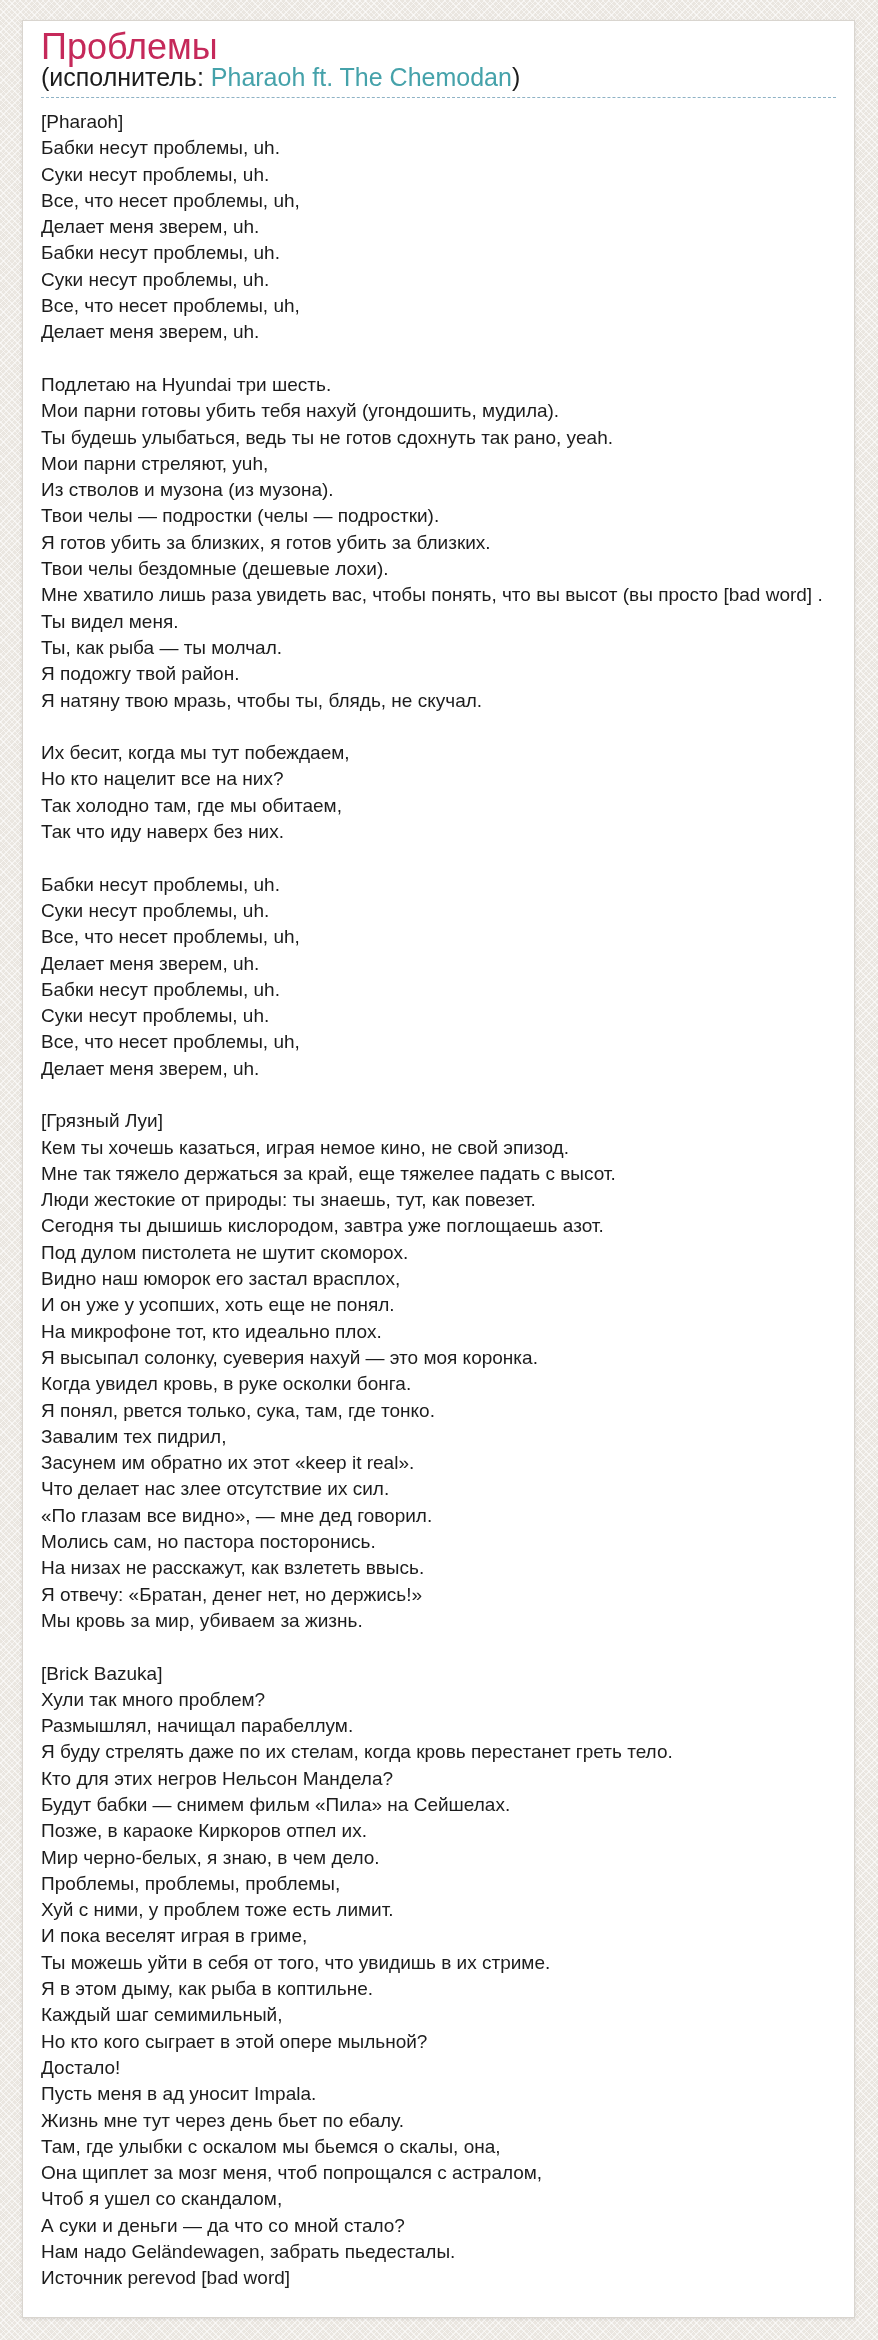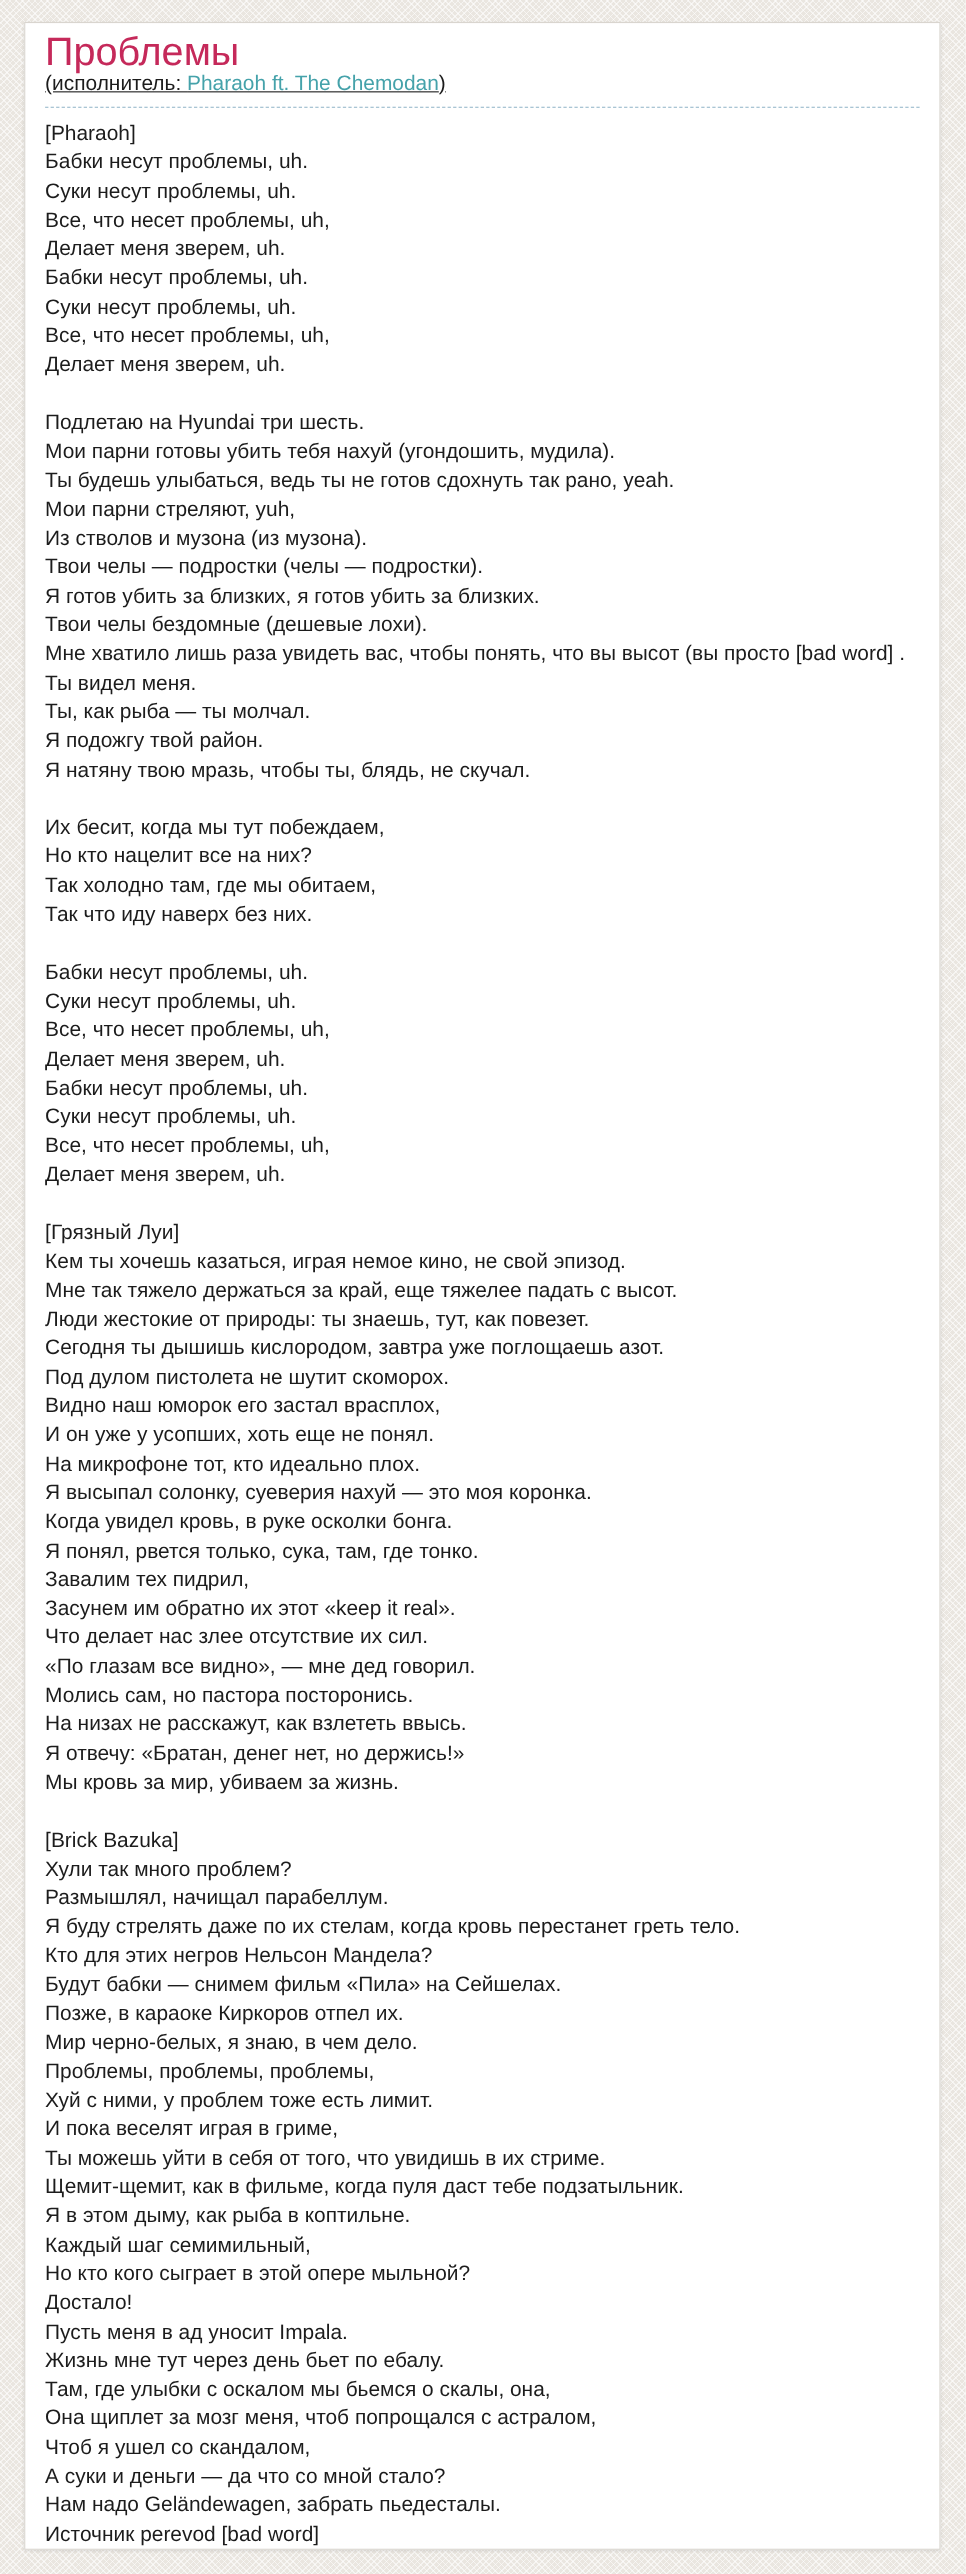--- a/index.html
+++ b/index.html
@@ -31,27 +31,26 @@
   }
   .inner { padding: 0 18px 0 18px; }
   .song-title {
     margin: 0;
     font-size: 36px;
     line-height: 34px;
     font-weight: normal;
     color: #c5295a;
   }
   .artist-row {
-    font-size: 19px;
+    font-size: 25px;
     line-height: 26px;
     padding-bottom: 7px;
     border-bottom: 1px dashed #8fb3c6;
     color: #1c1c1c;
     white-space: nowrap;
-    text-decoration: underline;
   }
   .artist-link {
     color: #45a2aa;
     text-decoration: none;
     cursor: pointer;
   }
   .lyrics {
     margin-top: 11px;
     font-size: 19px;
     line-height: 26.3px;
@@ -141,21 +140,20 @@
             <div class="line">Размышлял, начищал парабеллум.</div>
             <div class="line">Я буду стрелять даже по их стелам, когда кровь перестанет греть тело.</div>
             <div class="line">Кто для этих негров Нельсон Мандела?</div>
             <div class="line">Будут бабки — снимем фильм «Пила» на Сейшелах.</div>
             <div class="line">Позже, в караоке Киркоров отпел их.</div>
             <div class="line">Мир черно-белых, я знаю, в чем дело.</div>
             <div class="line">Проблемы, проблемы, проблемы,</div>
             <div class="line">Хуй с ними, у проблем тоже есть лимит.</div>
             <div class="line">И пока веселят играя в гриме,</div>
             <div class="line">Ты можешь уйти в себя от того, что увидишь в их стриме.</div>
-            <div class="line">Щемит-щемит, как в фильме, когда пуля даст тебе подзатыльник.</div>
             <div class="line">Я в этом дыму, как рыба в коптильне.</div>
             <div class="line">Каждый шаг семимильный,</div>
             <div class="line">Но кто кого сыграет в этой опере мыльной?</div>
             <div class="line">Достало!</div>
             <div class="line">Пусть меня в ад уносит Impala.</div>
             <div class="line">Жизнь мне тут через день бьет по ебалу.</div>
             <div class="line">Там, где улыбки с оскалом мы бьемся о скалы, она,</div>
             <div class="line">Она щиплет за мозг меня, чтоб попрощался с астралом,</div>
             <div class="line">Чтоб я ушел со скандалом,</div>
             <div class="line">А суки и деньги — да что со мной стало?</div>

